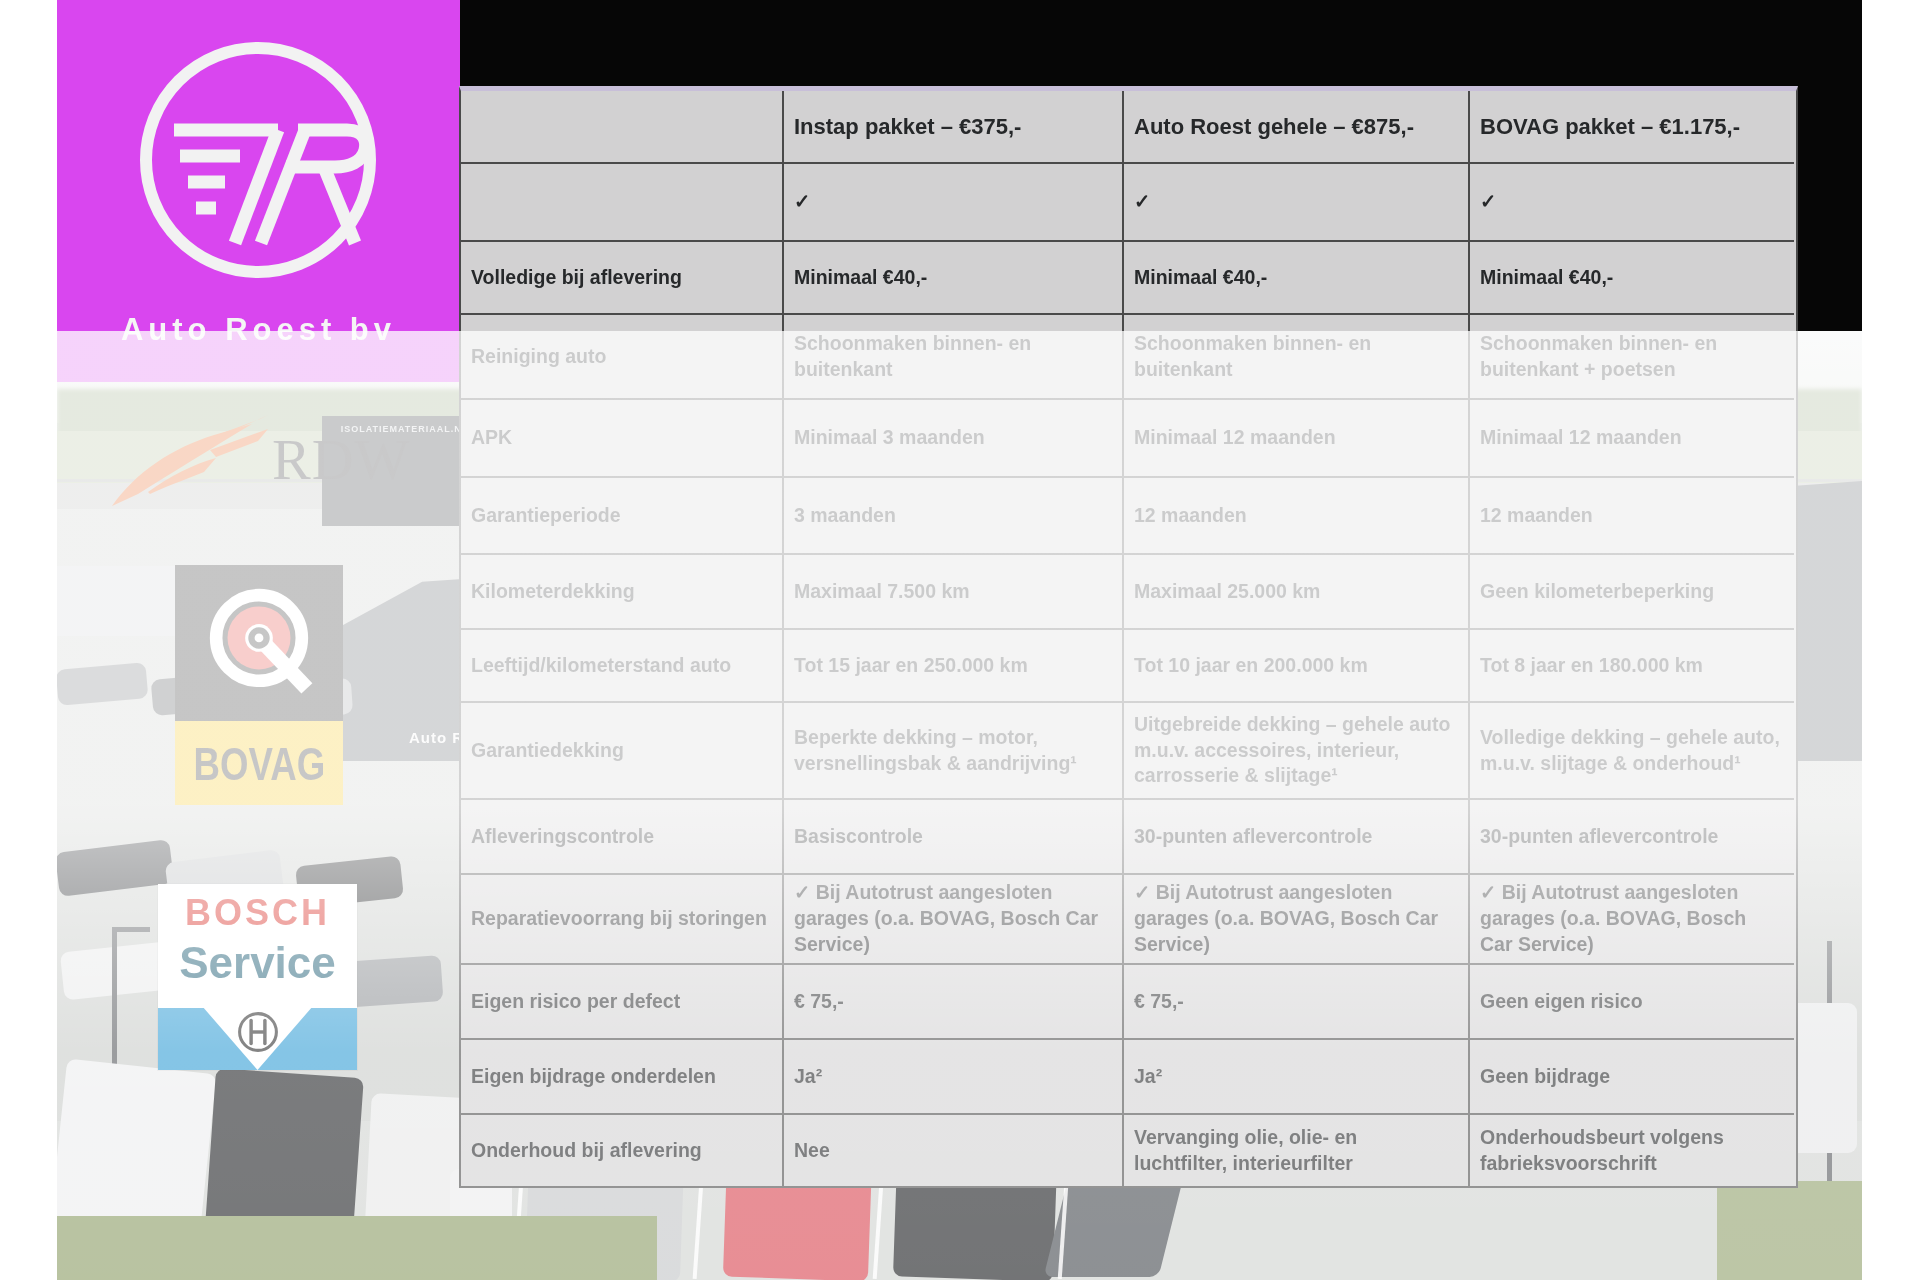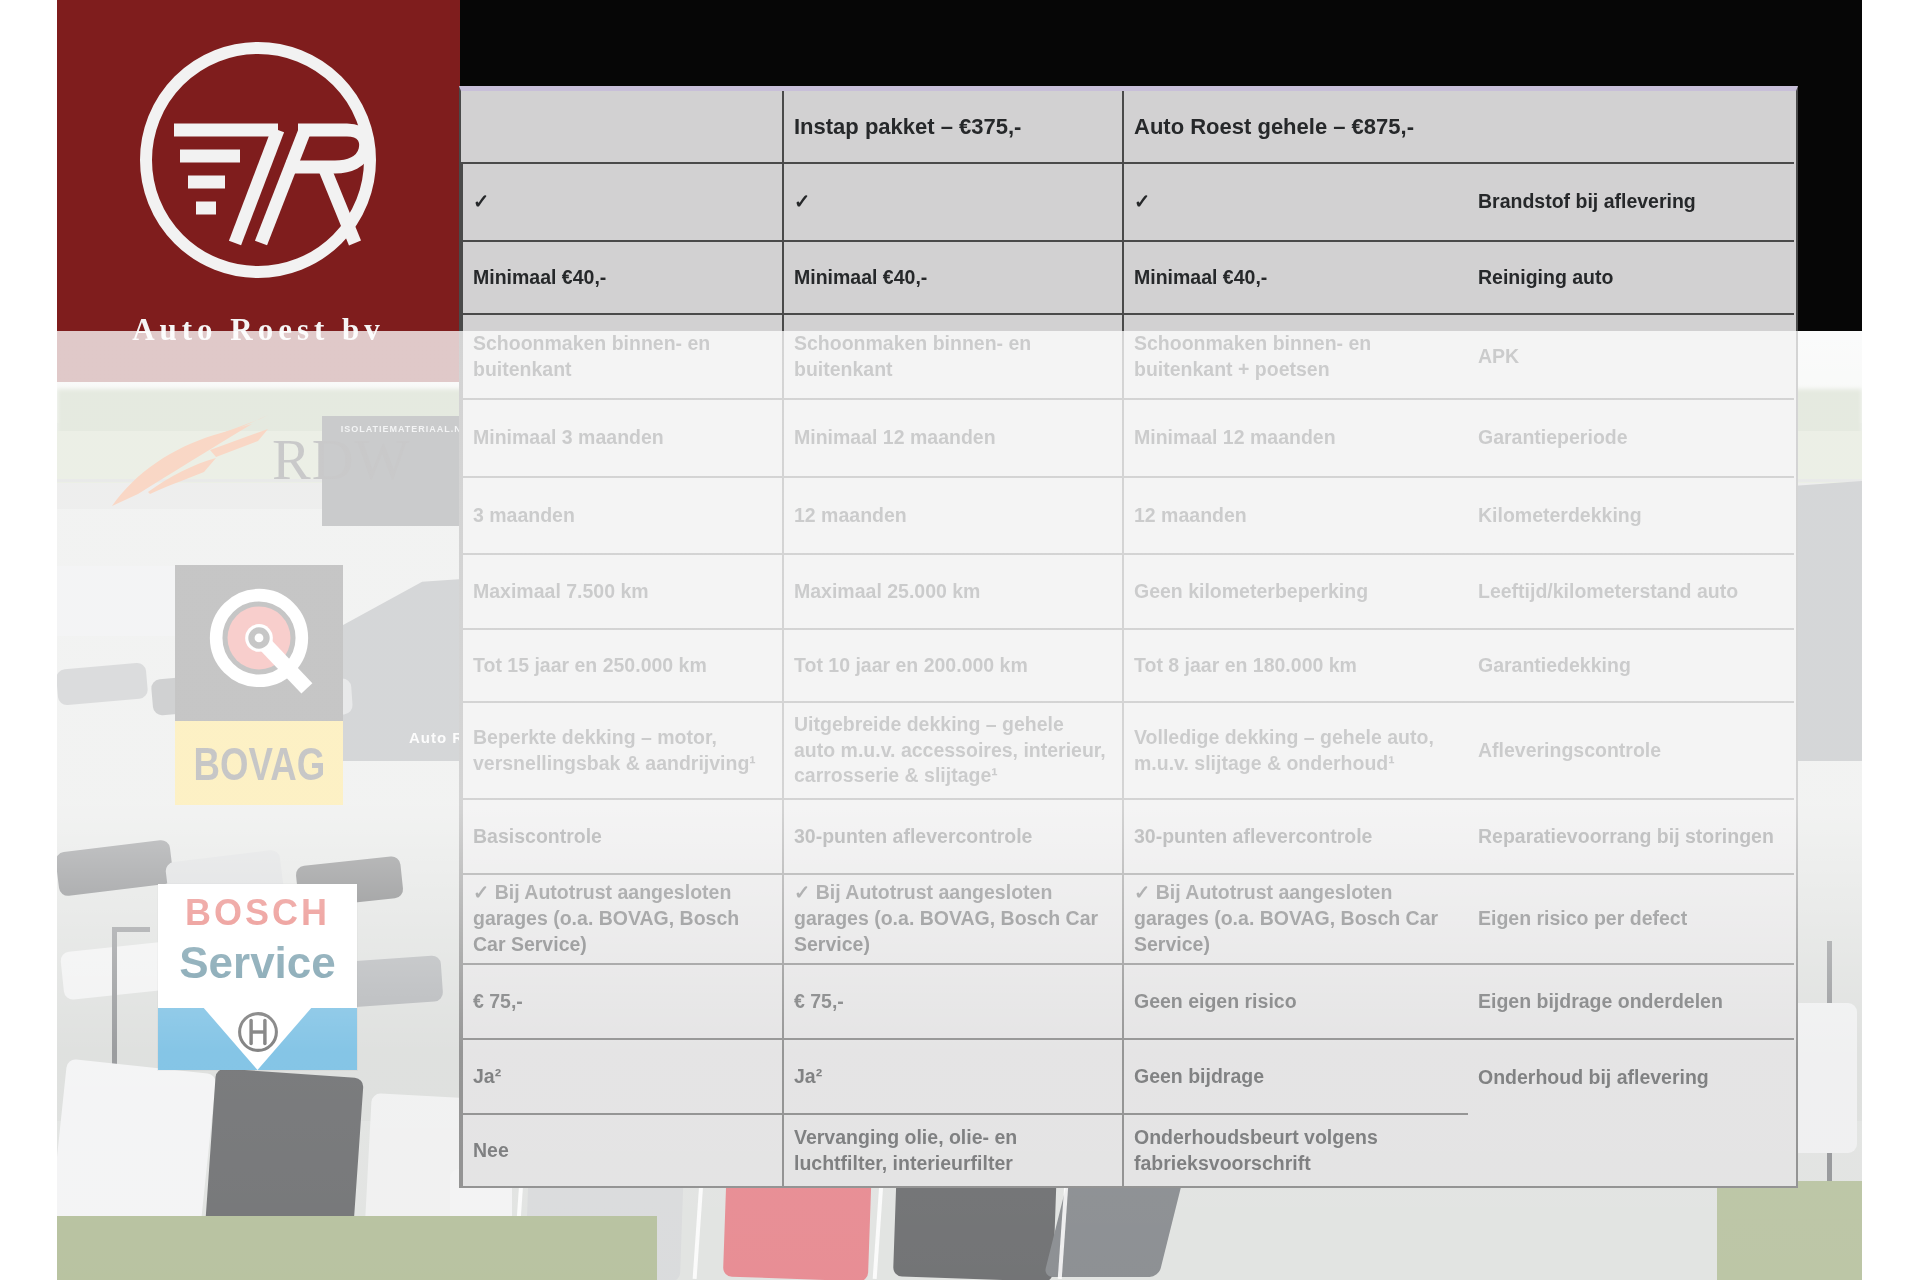--- a/index.html
+++ b/index.html
@@ -28,21 +28,21 @@
   .lamp{background:#53565a;}
   .grassL{left:0;top:885px;width:600px;height:64px;background:#8a9b63;}
   .grassR{left:1660px;top:850px;width:145px;height:99px;background:#90a06b;}
   .pline{position:absolute;width:4px;background:rgba(255,255,255,.85);}
   .photo-overlay{left:0;top:0;width:100%;height:100%;z-index:5;
      background:linear-gradient(rgba(255,255,255,.76) 0%,rgba(255,255,255,.76) 50%,
                 rgba(255,255,255,.6) 62%,rgba(255,255,255,.42) 76%,rgba(255,255,255,.4) 100%);}
 
   
   .band{left:57px;top:0;width:1805px;height:331px;background:#060606;}
-  .logo-box{left:57px;top:0;width:403px;height:382px;background:#7f1d1d;font-family:Liberation Serif, serif;}
+  .logo-box{left:57px;top:0;width:403px;height:382px;background:#d946ef;}
   .logo-svg{position:absolute;left:71px;top:30px;}
   .company-name{position:absolute;left:0;top:312px;width:100%;text-align:center;color:#f5f5f5;
                 font-size:31px;font-weight:bold;letter-spacing:5px;}
 
   
   .rdw{left:108px;top:414px;width:300px;height:100px;}
   .rdw-text{position:absolute;left:164px;top:12px;font-family:"Liberation Serif",serif;
             font-size:58px;color:#1d1d20;letter-spacing:1px;}
   .bovag{left:175px;top:565px;width:168px;height:240px;}
   .bovag-top{position:absolute;left:0;top:0;width:168px;height:156px;background:#101010;
@@ -186,25 +186,26 @@
         <line x1="39" y1="15" x2="39" y2="45" stroke="#2a2a2a" stroke-width="4.5" stroke-linecap="round"></line>
         <line x1="21" y1="30" x2="39" y2="30" stroke="#2a2a2a" stroke-width="4.5"></line>
       </svg>
     </div>
   </div>
 
   <div class="abs pkg-table" id="pkg-grid">
     <div class="cell hdr"></div>
     <div class="cell hdr vline">Instap pakket – €375,-</div>
     <div class="cell hdr vline">Auto Roest gehele – €875,-</div>
+    <div class="cell hdr vline">BOVAG pakket – €1.175,-</div>
   <div class="cell"></div>
       <div class="cell vline">✓</div>
       <div class="cell vline">✓</div>
       <div class="cell vline">✓</div>
-      <div class="cell">Brandstof bij aflevering</div>
+      <div class="cell">Volledige bij aflevering</div>
       <div class="cell vline">Minimaal €40,-</div>
       <div class="cell vline">Minimaal €40,-</div>
       <div class="cell vline">Minimaal €40,-</div>
       <div class="cell">Reiniging auto</div>
       <div class="cell vline">Schoonmaken binnen- en buitenkant</div>
       <div class="cell vline">Schoonmaken binnen- en buitenkant</div>
       <div class="cell vline">Schoonmaken binnen- en buitenkant + poetsen</div>
       <div class="cell">APK</div>
       <div class="cell vline">Minimaal 3 maanden</div>
       <div class="cell vline">Minimaal 12 maanden</div>

